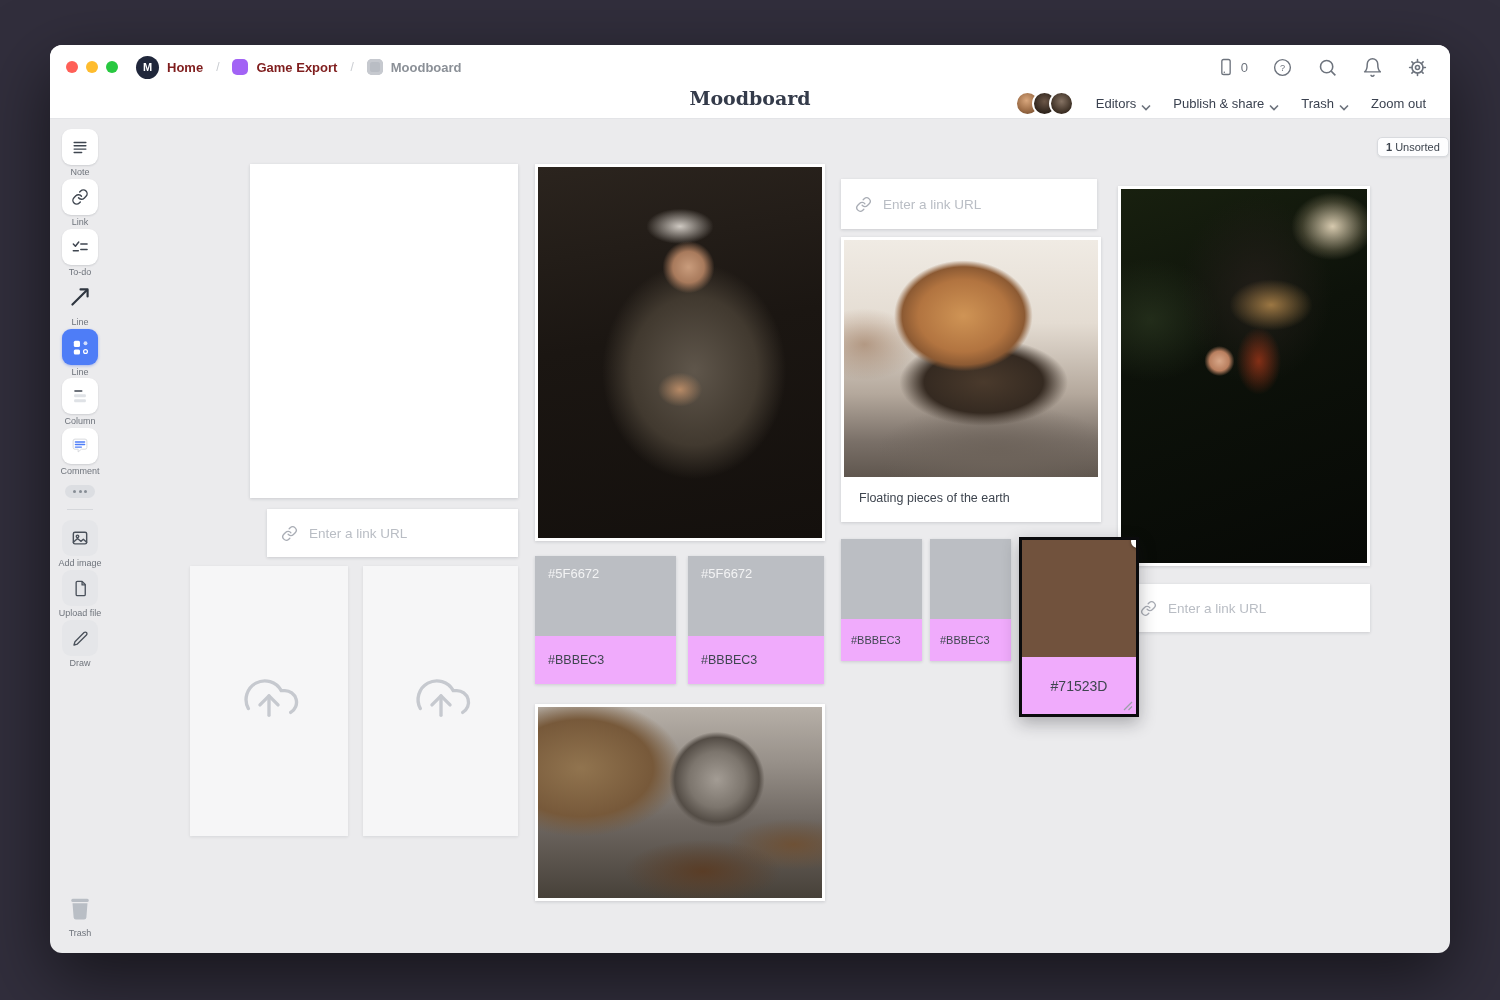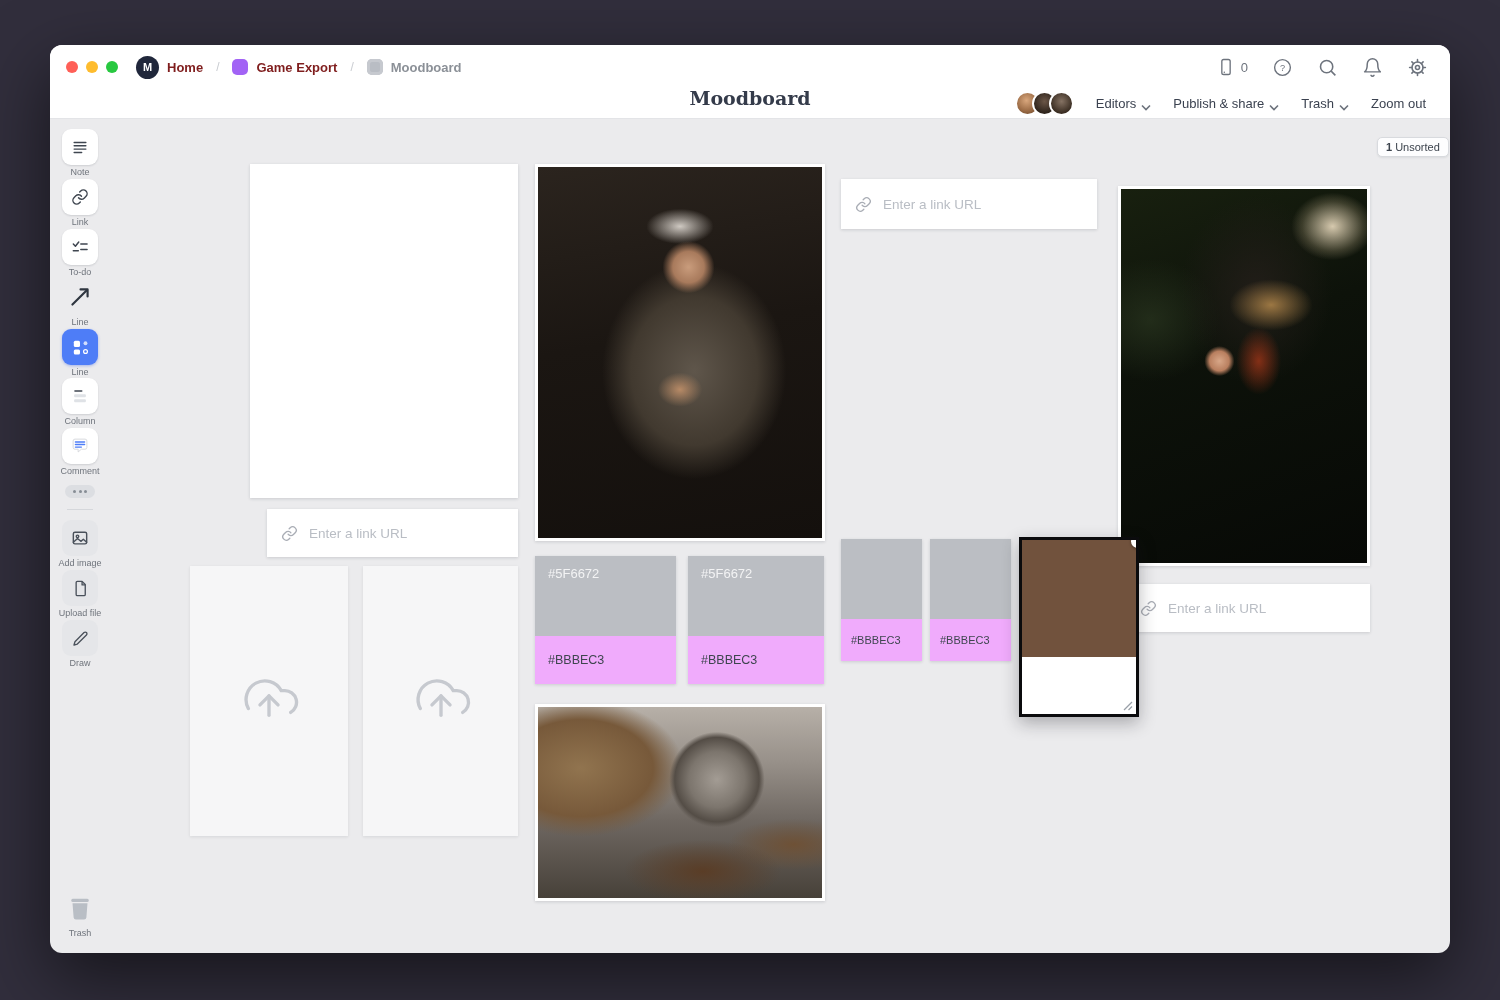--- a/index.html
+++ b/index.html
@@ -388,20 +388,24 @@
     </div>
 
     <div class="card link-card" style="left:791px; top:60px; width:256px; height:50px;">
       <svg width="17" height="17" viewBox="0 0 24 24" fill="none" stroke="#a9adb5" stroke-width="1.9" stroke-linecap="round" stroke-linejoin="round">
         <path d="M10 13a5 5 0 0 0 7.54.54l2.5-2.5a5 5 0 0 0-7.07-7.07l-1.4 1.4"></path>
         <path d="M14 11a5 5 0 0 0-7.54-.54l-2.5 2.5a5 5 0 0 0 7.07 7.07l1.4-1.4"></path>
       </svg>
       <input type="text" placeholder="Enter a link URL" style="">
     </div>
 
+    <div class="card photo" style="left:791px; top:118px; width:260px; height:285px; display:flex; flex-direction:column;">
+      <div class="img-rock" style="flex:1;"></div>
+      <div class="caption-strip">Floating pieces of the earth</div>
+    </div>
 
     <div class="card swatch" style="left:791px; top:420px; width:81px; height:122px;">
       <div class="swatch-fill" style="background-color: rgb(187, 190, 195);"></div>
       <div class="swatch-label small">#BBBEC3</div>
     </div>
     <div class="card swatch" style="left:880px; top:420px; width:81px; height:122px;">
       <div class="swatch-fill" style="background-color: rgb(187, 190, 195);"></div>
       <div class="swatch-label small">#BBBEC3</div>
     </div>
 
@@ -413,20 +417,21 @@
       <svg width="17" height="17" viewBox="0 0 24 24" fill="none" stroke="#a9adb5" stroke-width="1.9" stroke-linecap="round" stroke-linejoin="round">
         <path d="M10 13a5 5 0 0 0 7.54.54l2.5-2.5a5 5 0 0 0-7.07-7.07l-1.4 1.4"></path>
         <path d="M14 11a5 5 0 0 0-7.54-.54l-2.5 2.5a5 5 0 0 0 7.07 7.07l1.4-1.4"></path>
       </svg>
       <input type="text" placeholder="Enter a link URL" style="">
     </div>
 
     <div class="card swatch swatch-selected" style="left:969px; top:418px; width:120px; height:180px;">
       <div class="drag-dot"></div>
       <div class="swatch-fill" style="background-color: rgb(113, 82, 61);"></div>
+      <div class="swatch-label">#71523D</div>
       <svg class="resize-handle" width="11" height="11" viewBox="0 0 11 11">
         <line x1="2" y1="10" x2="10" y2="2" stroke="#9aa0a8" stroke-width="1.2"></line>
         <line x1="6.5" y1="10" x2="10" y2="6.5" stroke="#9aa0a8" stroke-width="1.2"></line>
       </svg>
     </div>
 
     <div class="card upload-card" style="left:140px; top:447px; width:158px; height:270px;">
       <svg width="62" height="62" viewBox="0 0 24 24" fill="none" stroke="#c6c9cf" stroke-width="1.3" stroke-linecap="round" stroke-linejoin="round">
         <path d="M20.4 16.4A4.5 4.5 0 0 0 18 8h-1.26A7 7 0 1 0 4 14.9"></path>
         <polyline points="15.5,13.5 12,10 8.5,13.5"></polyline>

